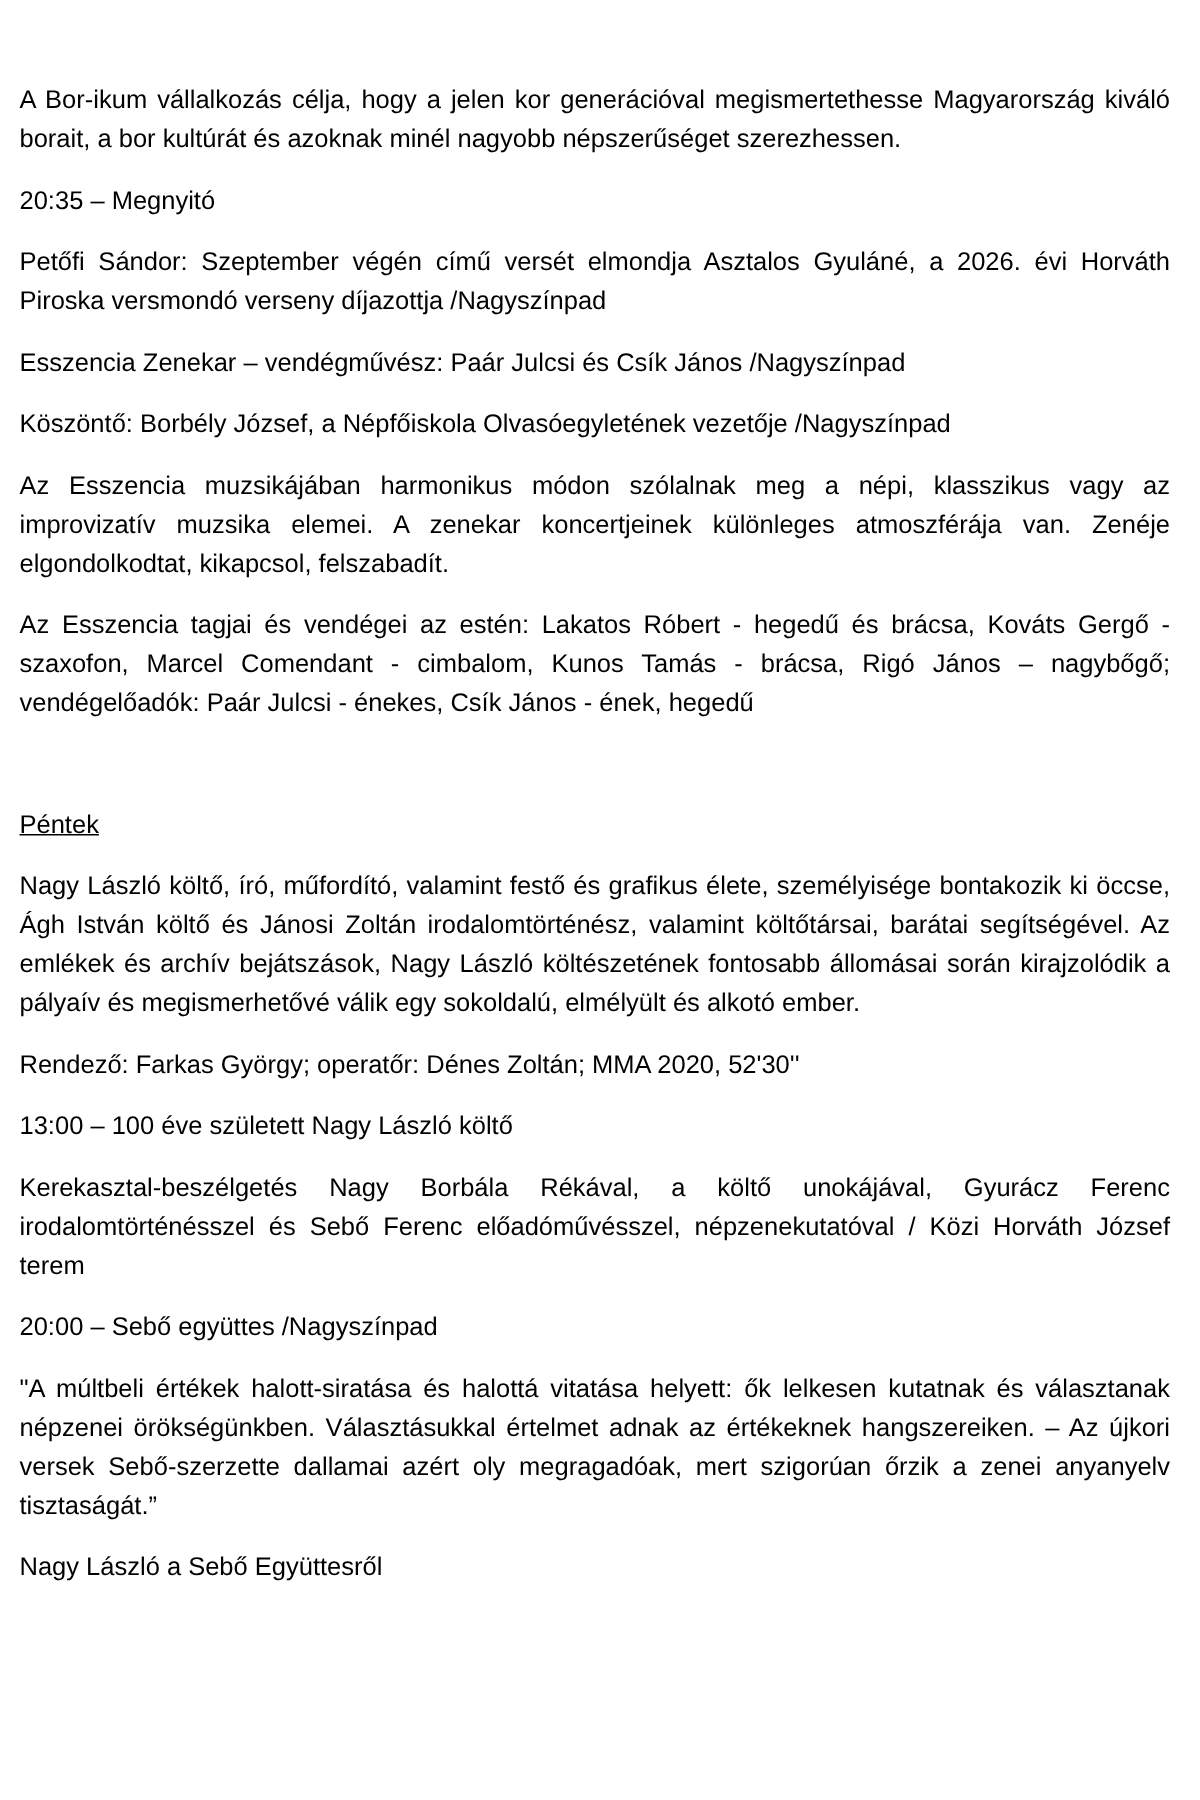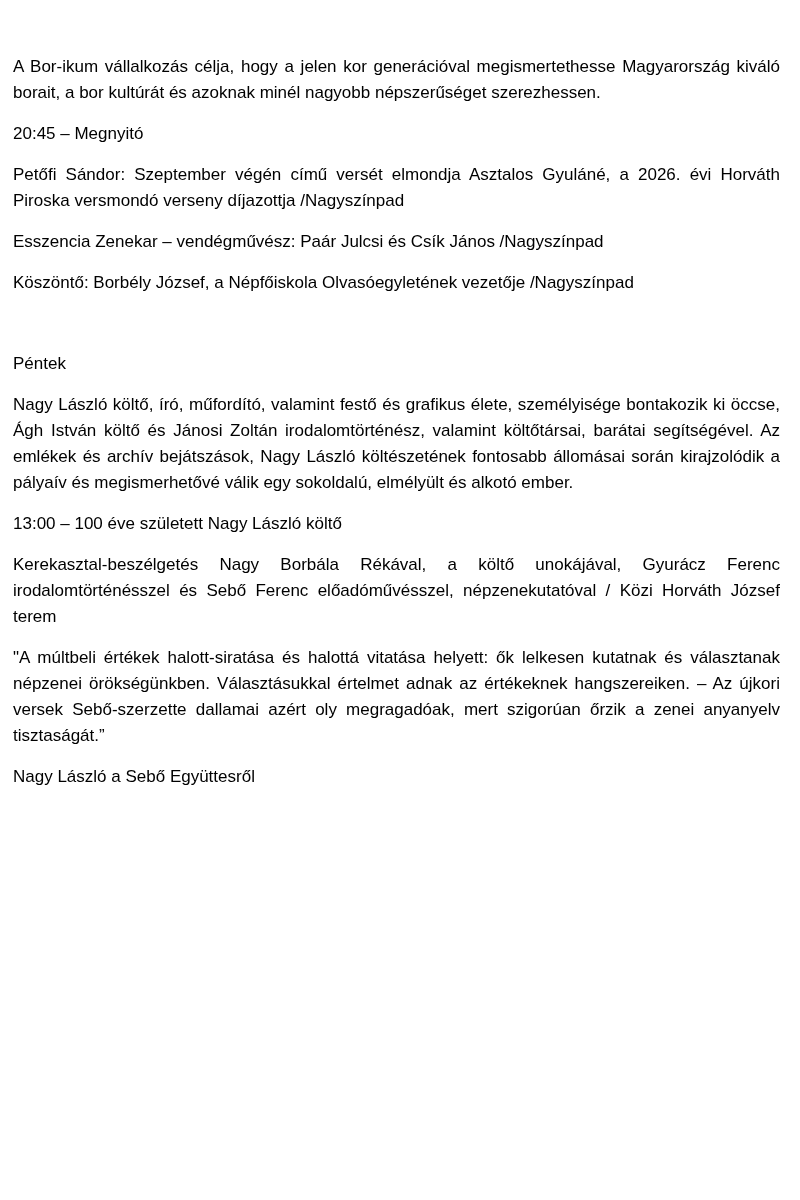--- a/index.html
+++ b/index.html
@@ -24,33 +24,38 @@
     margin-top: 40px;
   }
   .page p {
     margin: 0 0 15px 0;
     text-align: justify;
   }
   .section-gap {
     margin-top: 55px !important;
   }
   .underlined {
+    text-decoration: underline;
   }
   .indented {
     padding-left: 58px;
   }
 </style>
 </head>
 <body>
 
 <div class="page">
   <p>A Bor-ikum vállalkozás célja, hogy a jelen kor generációval megismertethesse Magyarország kiváló borait, a bor kultúrát és azoknak minél nagyobb népszerűséget szerezhessen.</p>
-  <p>20:45 – Megnyitó</p>
+  <p>20:35 – Megnyitó</p>
   <p>Petőfi Sándor: Szeptember végén című versét elmondja Asztalos Gyuláné, a 2026. évi Horváth Piroska versmondó verseny díjazottja /Nagyszínpad</p>
   <p>Esszencia Zenekar – vendégművész: Paár Julcsi és Csík János /Nagyszínpad</p>
   <p>Köszöntő: Borbély József, a Népfőiskola Olvasóegyletének vezetője /Nagyszínpad</p>
+  <p>Az Esszencia muzsikájában harmonikus módon szólalnak meg a népi, klasszikus vagy az improvizatív muzsika elemei. A zenekar koncertjeinek különleges atmoszférája van. Zenéje elgondolkodtat, kikapcsol, felszabadít.</p>
+  <p>Az Esszencia tagjai és vendégei az estén: Lakatos Róbert - hegedű és brácsa, Kováts Gergő - szaxofon, Marcel Comendant - cimbalom,  Kunos Tamás - brácsa, Rigó János – nagybőgő; vendégelőadók: Paár Julcsi - énekes, Csík János - ének, hegedű</p>
   <p class="underlined section-gap">Péntek</p>
   <p>Nagy László költő, író, műfordító, valamint festő és grafikus élete, személyisége bontakozik ki öccse, Ágh István költő és Jánosi Zoltán irodalomtörténész, valamint költőtársai, barátai segítségével. Az emlékek és archív bejátszások, Nagy László költészetének fontosabb állomásai során kirajzolódik a pályaív és megismerhetővé válik egy sokoldalú, elmélyült és alkotó ember.</p>
+  <p>Rendező: Farkas György; operatőr: Dénes Zoltán; MMA 2020, 52'30''</p>
   <p>13:00 – 100 éve született Nagy László költő</p>
   <p>Kerekasztal-beszélgetés Nagy Borbála Rékával, a költő unokájával, Gyurácz Ferenc irodalomtörténésszel és Sebő Ferenc előadóművésszel, népzenekutatóval / Közi Horváth József terem</p>
+  <p>20:00 – Sebő együttes /Nagyszínpad</p>
   <p>"A múltbeli értékek halott-siratása és halottá vitatása helyett: ők lelkesen kutatnak és választanak népzenei örökségünkben. Választásukkal értelmet adnak az értékeknek hangszereiken. – Az újkori versek Sebő-szerzette dallamai azért oly megragadóak, mert szigorúan őrzik a zenei anyanyelv tisztaságát.”</p>
   <p>Nagy László a Sebő Együttesről</p>
 </div>
 
 </body></html>

